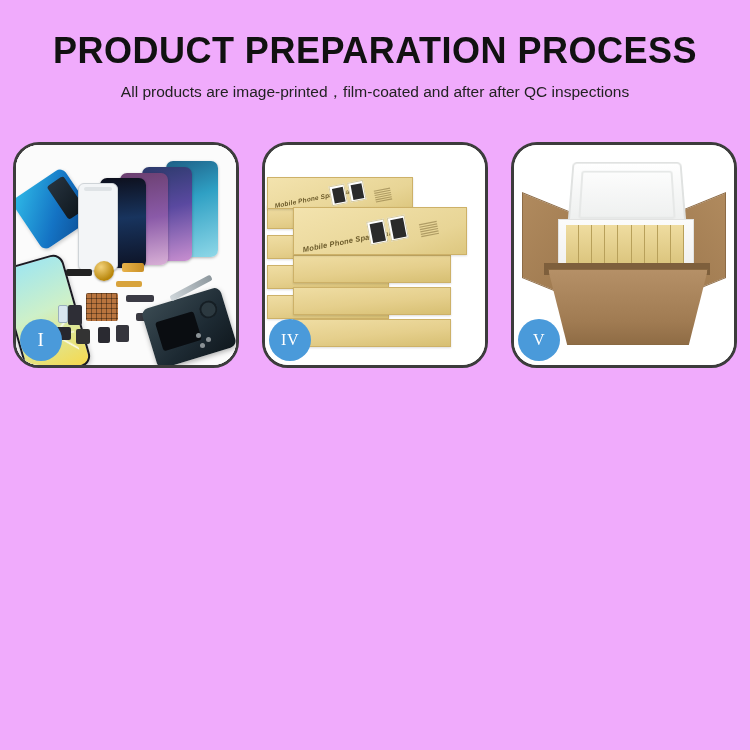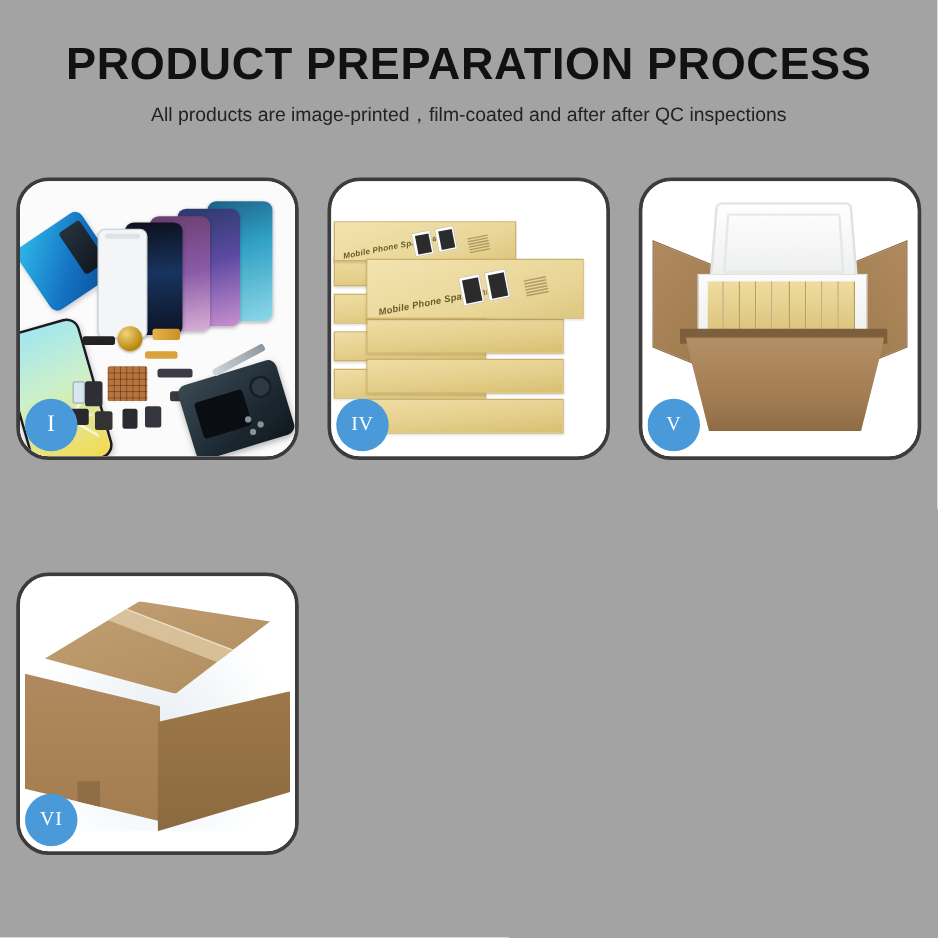--- a/index.html
+++ b/index.html
@@ -11,21 +11,21 @@
     width: 750px;
     height: 750px;
     overflow: hidden;
     font-family: "Liberation Sans", sans-serif;
     color: #1a1a1a;
   }
   .page {
     position: relative;
     width: 750px;
     height: 750px;
-    background: #a3a3a3;
+    background: #f0abfc;
   }
 
   
   .header {
     position: absolute;
     left: 0;
     top: 32px;
     width: 750px;
     text-align: center;
   }
@@ -529,29 +529,15 @@
           <u style="width:13px"></u>
             <u style="width:13px"></u>
             <u style="width:13px"></u>
         </div>
         <div class="p5-rim"></div>
         <div class="p5-body"></div>
       </div>
       <div class="badge small">V</div>
     </div>
 
-    <div class="panel">
-      <div class="stage">
-        <div class="p6-shadow"></div>
-        <div class="p6-top">
-          <div class="p6-tape"></div>
-        </div>
-        <div class="p6-faceL">
-          <span class="p6-tabA"></span>
-
-        </div>
-        <div class="p6-faceR"></div>
-      </div>
-      <div class="badge small">VI</div>
-    </div>
 
   </div>
 </div>
 
 </body></html>

